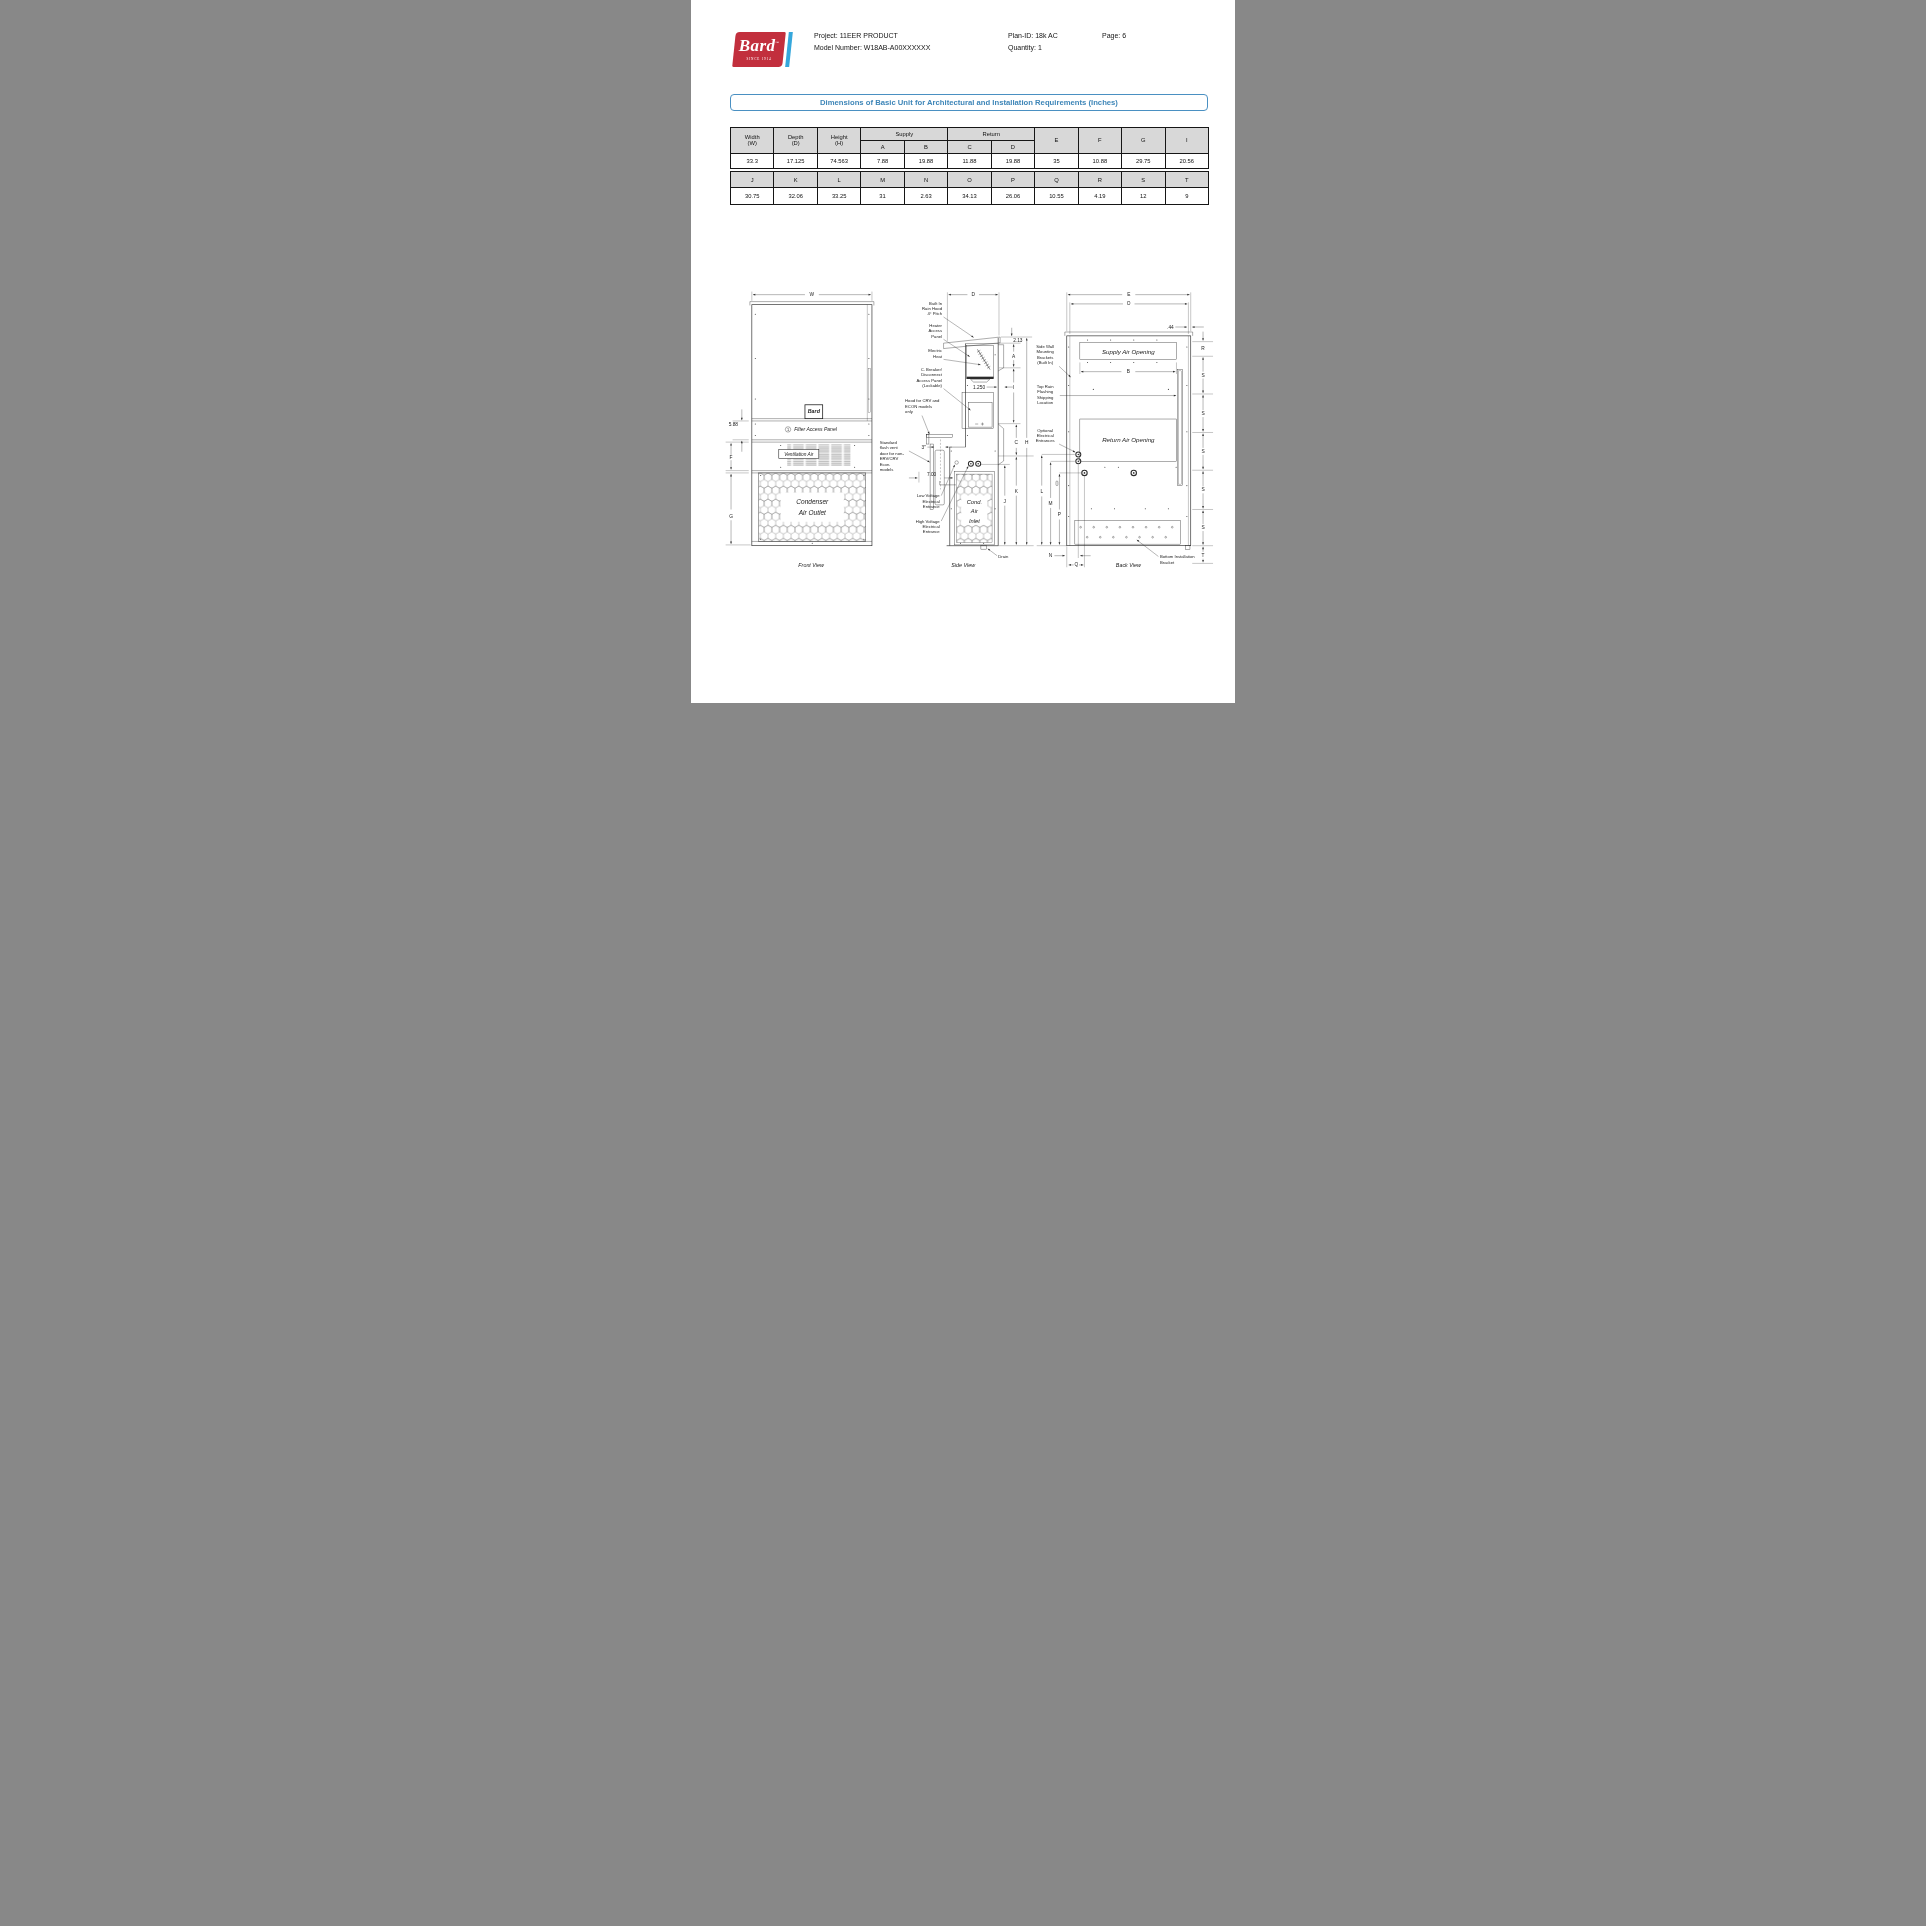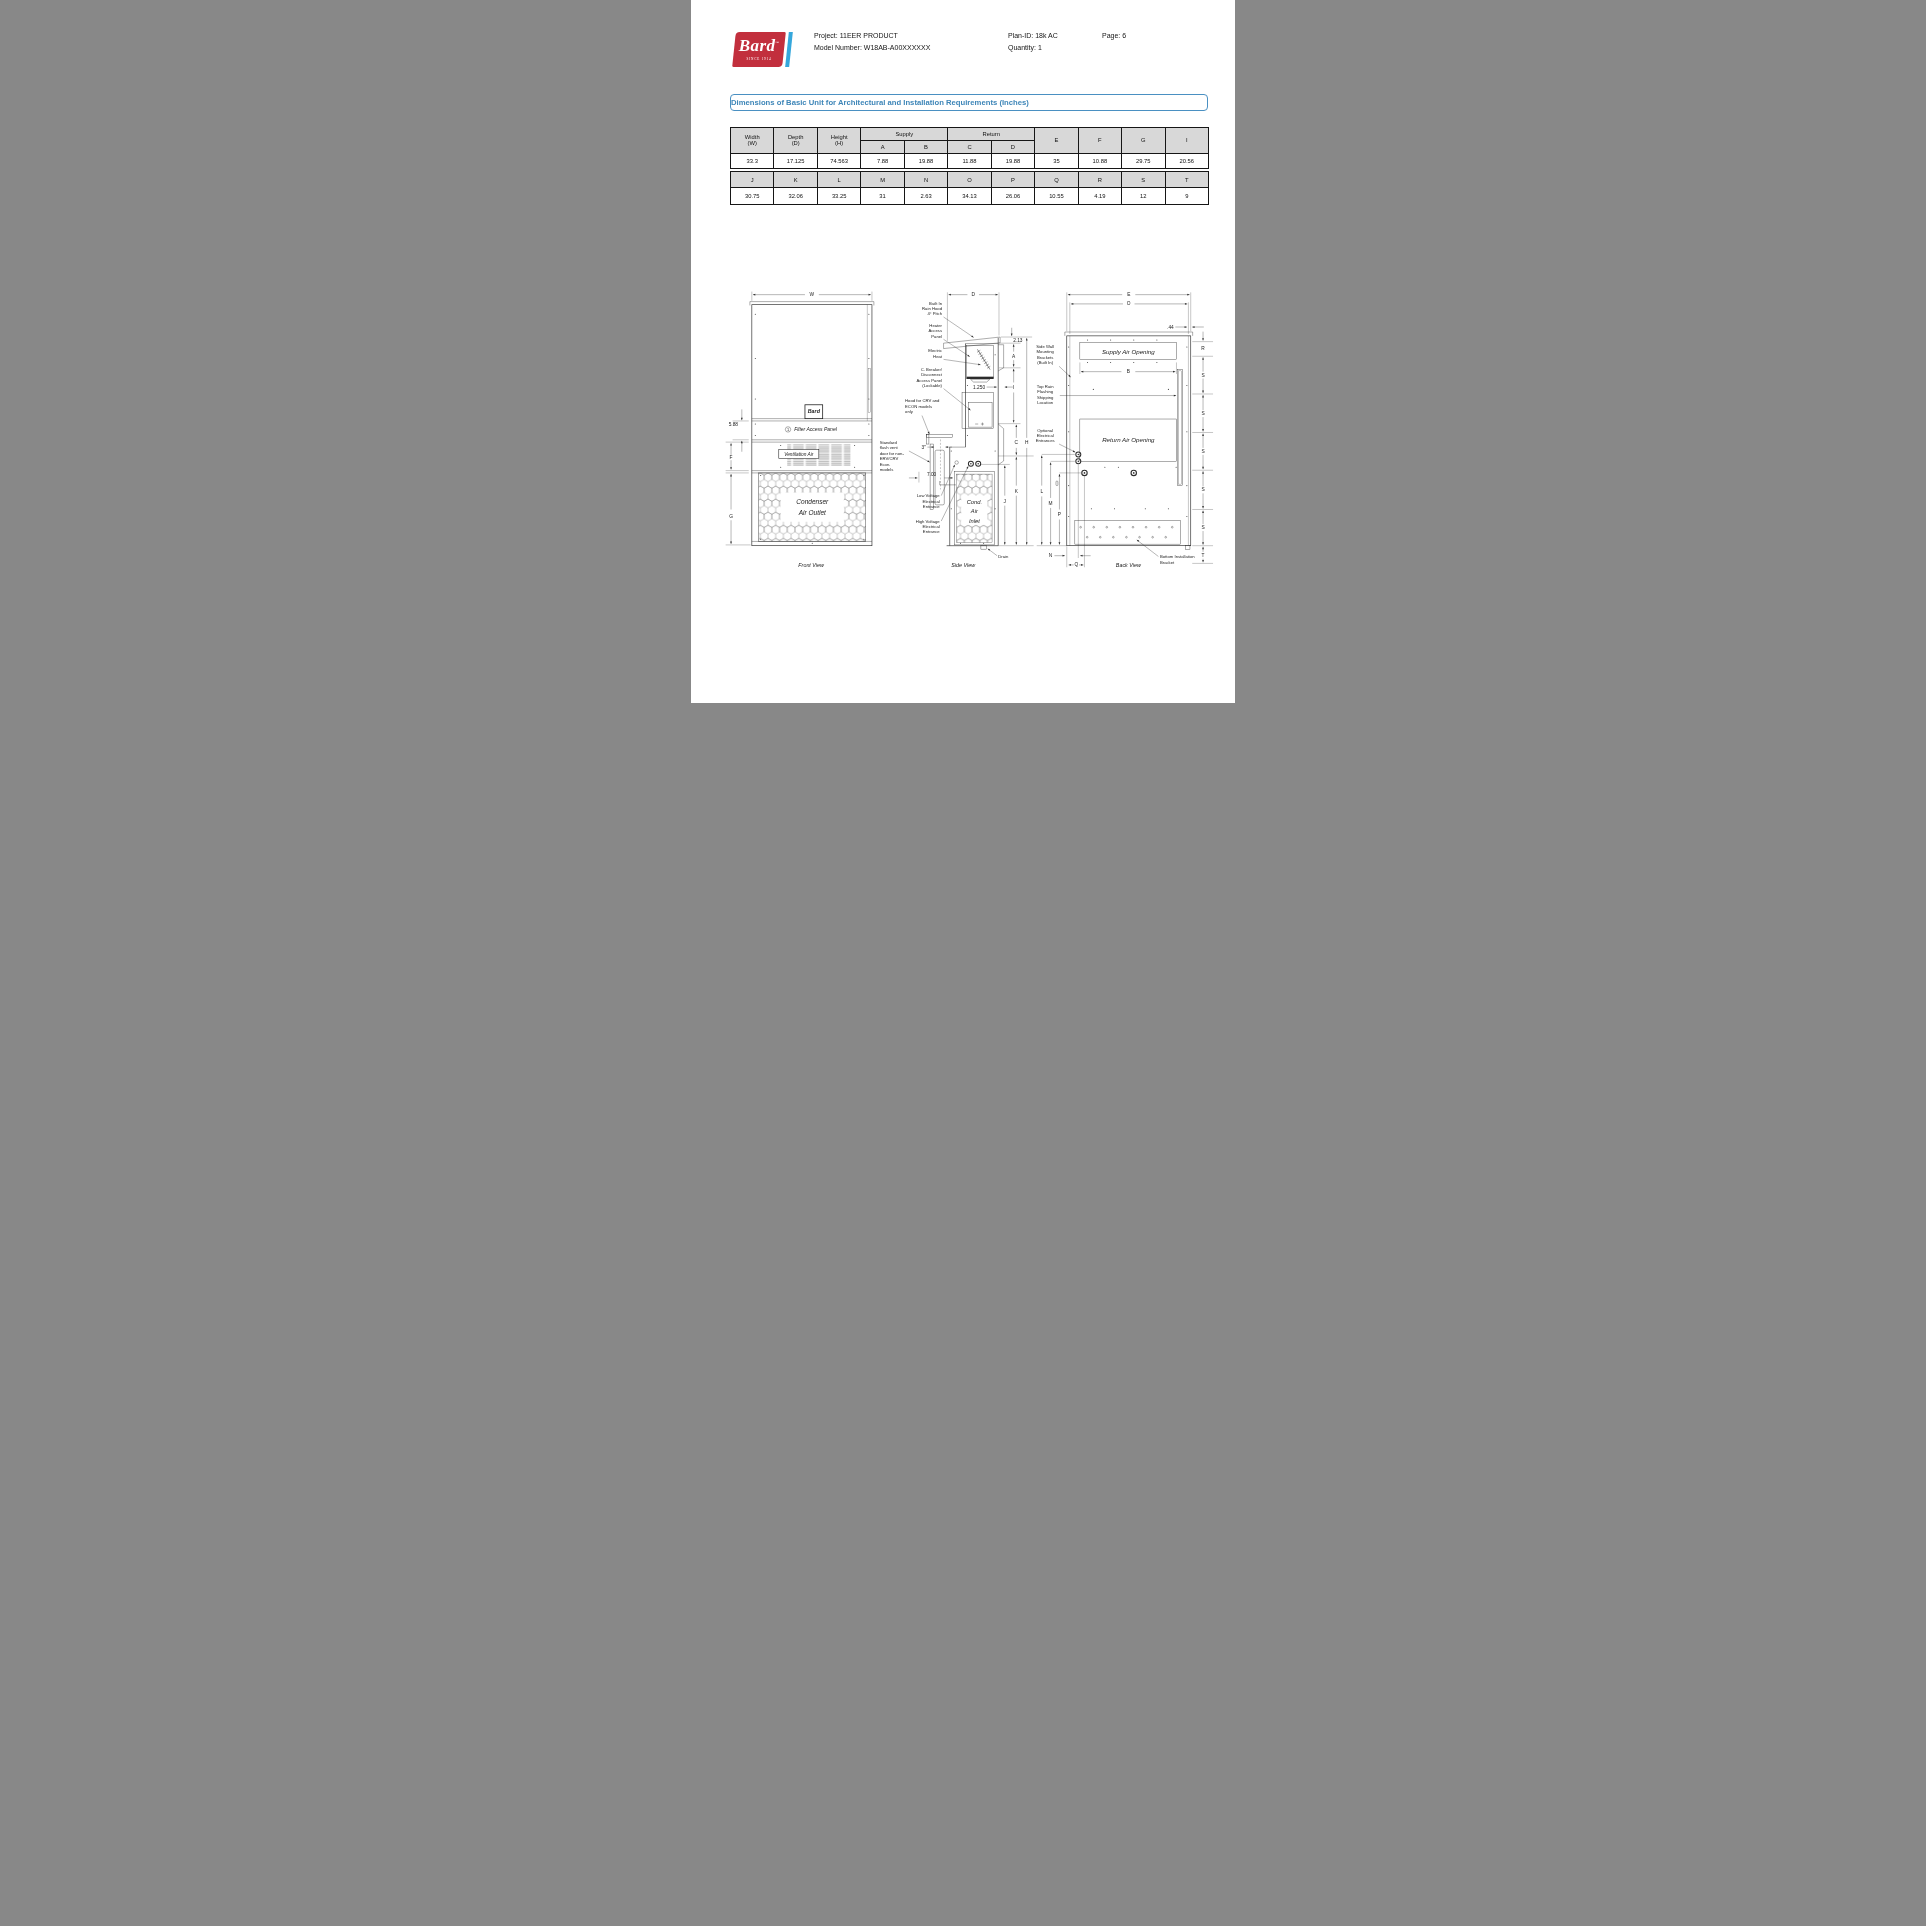--- a/index.html
+++ b/index.html
@@ -11,21 +11,21 @@
   .logo-inner{position:absolute;inset:0;transform:skewX(6deg);text-align:center;}
   .logo-word{font-family:"Liberation Serif",serif;font-weight:bold;font-style:italic;
              color:#fff;font-size:17px;line-height:22.3px;letter-spacing:0.4px;}
   .logo-tm{font-size:3.5px;vertical-align:super;font-style:normal;}
   .logo-tag{color:#fff;font-size:3.3px;letter-spacing:0.8px;font-family:"Liberation Serif",serif;}
   .logo-stripe{position:absolute;left:96px;top:32px;width:3.9px;height:35px;background:#35a7dc;
                transform:skewX(-6deg);}
   .hdr-text{position:absolute;font-size:7px;color:#151515;white-space:nowrap;}
   
   .title-bar{position:absolute;left:39px;top:94px;width:476px;height:15.4px;
-             border:1.5px solid #4a90c2;border-radius:4px;display:flex;align-items:center;justify-content:flex-start;}
+             border:1.5px solid #4a90c2;border-radius:4px;display:flex;align-items:center;justify-content:center;}
   .title-text{color:#3e86b8;font-size:7.7px;font-weight:bold;}
   
   .tbl{position:absolute;left:39px;width:479px;}
   .tbl1{top:127px;height:42px;}
   .tbl2{top:171px;height:33px;}
   table.dimtable{border-collapse:collapse;width:100%;height:100%;table-layout:fixed;
                  text-align:center;font-size:5.8px;border:1.2px solid #161616;}
   table.dimtable th{background:#d8d8d8;font-weight:normal;border-left:0.8px solid #161616;
                     border-right:0.8px solid #161616;padding:0;}
   table.dimtable td{background:#fff;border-left:0.8px solid #161616;border-right:0.8px solid #161616;

